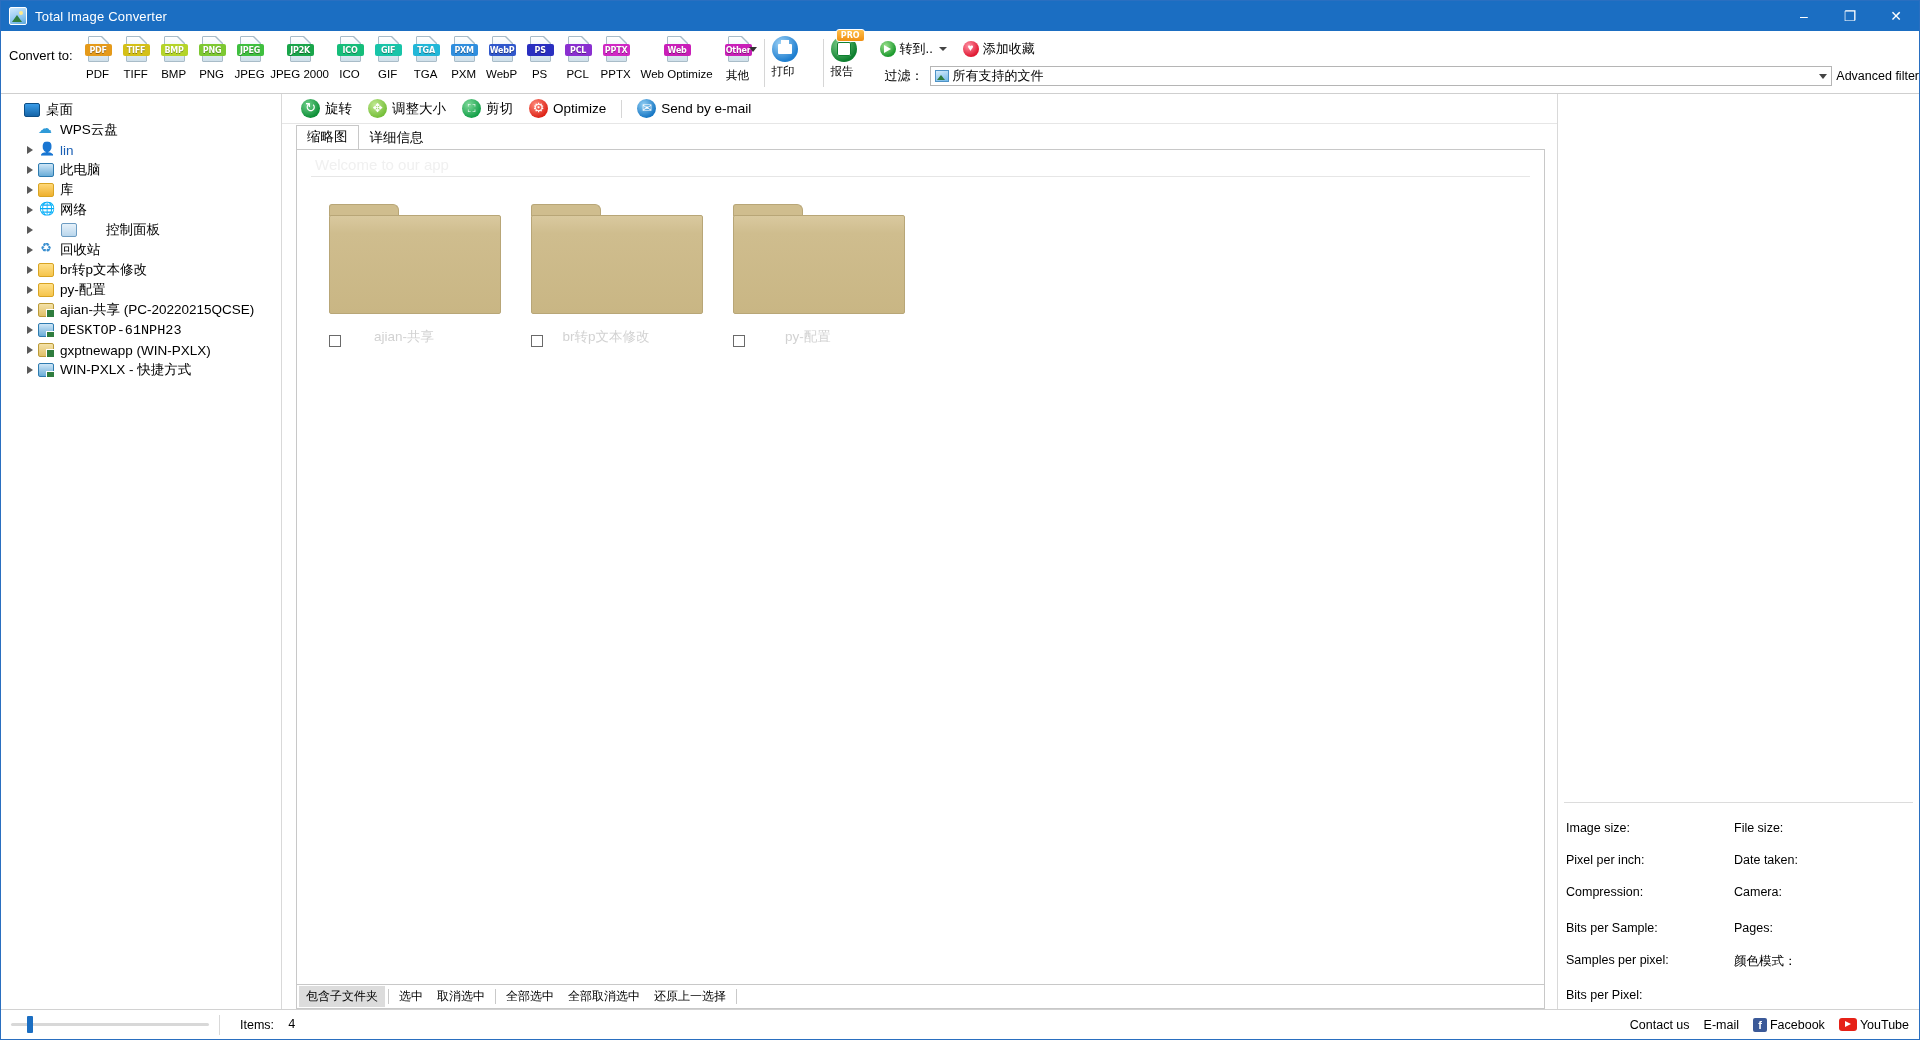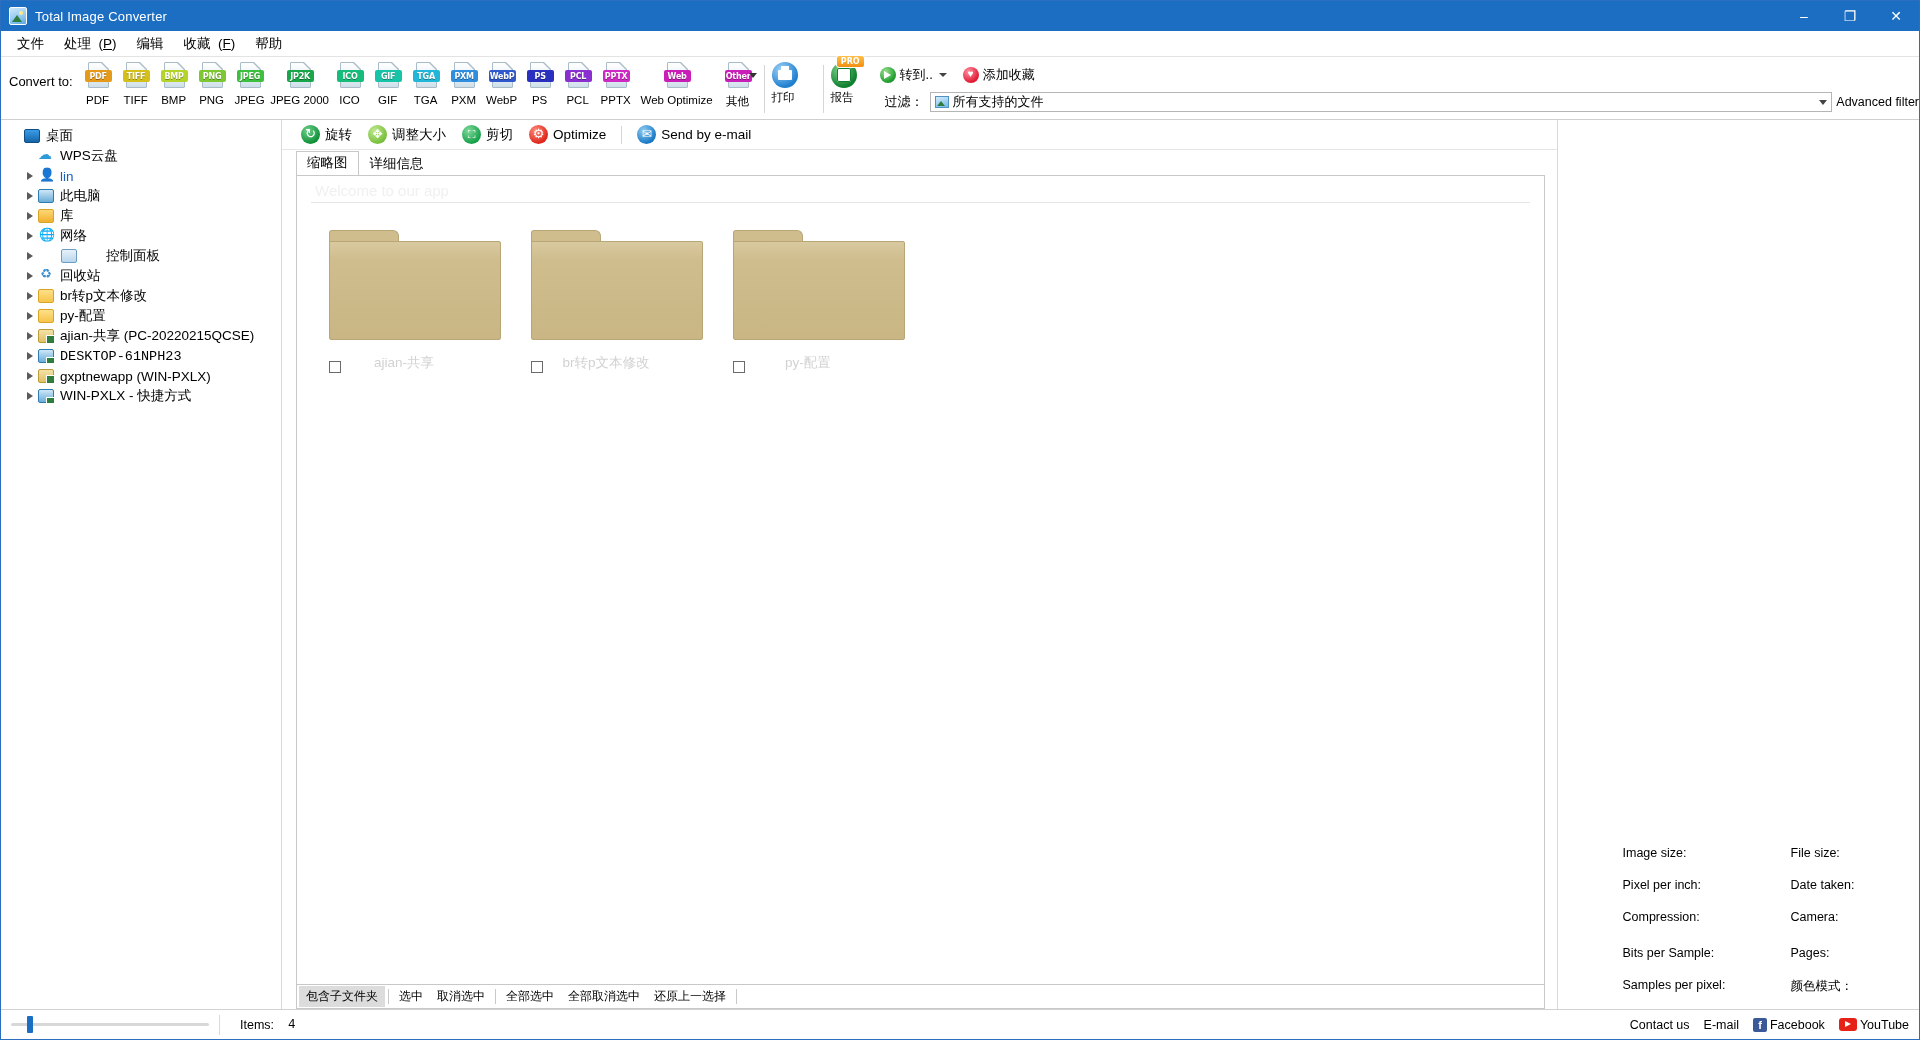--- a/index.html
+++ b/index.html
@@ -378,21 +378,20 @@
   .sel-btn{font-size:12px;padding:2px 7px;white-space:nowrap;}
   .sel-btn.active{background:#dcdcdc;}
   .sel-div{width:1px;height:15px;background:#c9c9c9;margin:0 3px;}
 
   
   .rightpanel {
     width: 362px; flex:0 0 362px;
     border-left:1px solid #d9d9d9;
     display:flex;flex-direction:column;
     background:#fff;
-    align-items:center;
   }
   .preview-zone{flex:0 0 708px;background:#fff;}
   .meta-div{height:1px;background:#dcdcdc;margin:0 6px;}
   .meta {
     padding: 18px 8px 0 8px;
     font-size:12.5px;
   }
   .meta-grid{
     display:grid;
     grid-template-columns: 168px 1fr;
@@ -445,39 +444,20 @@
   <div class="titlebar">
     <div class="app-icon"></div>
     <div class="title-text">Total Image Converter</div>
     <div class="win-btns">
       <div class="win-btn">–</div>
       <div class="win-btn">❐</div>
       <div class="win-btn close">✕</div>
     </div>
   </div>
 
-  <div class="menubar">
-    <div class="menu-item">
-      <span>文件</span>
-    </div>
-    <div class="menu-item">
-      <span>处理</span>
-      <span>&nbsp;(<span class="mnem">P</span>)</span>
-    </div>
-    <div class="menu-item">
-      <span>编辑</span>
-    </div>
-    <div class="menu-item">
-      <span>收藏</span>
-      <span>&nbsp;(<span class="mnem">F</span>)</span>
-    </div>
-    <div class="menu-item">
-      <span>帮助</span>
-    </div>
-  </div>
 
   <div class="toolbar">
     <div class="convert-label">Convert to:</div>
     <div class="fmt-list" id="fmt-list">
         <div class="fmt">
           <div class="glyph">
             <div class="page"></div>
             <div class="tag" style="background:#e59a1a">PDF</div>
           </div>
           <div class="cap">PDF</div>

